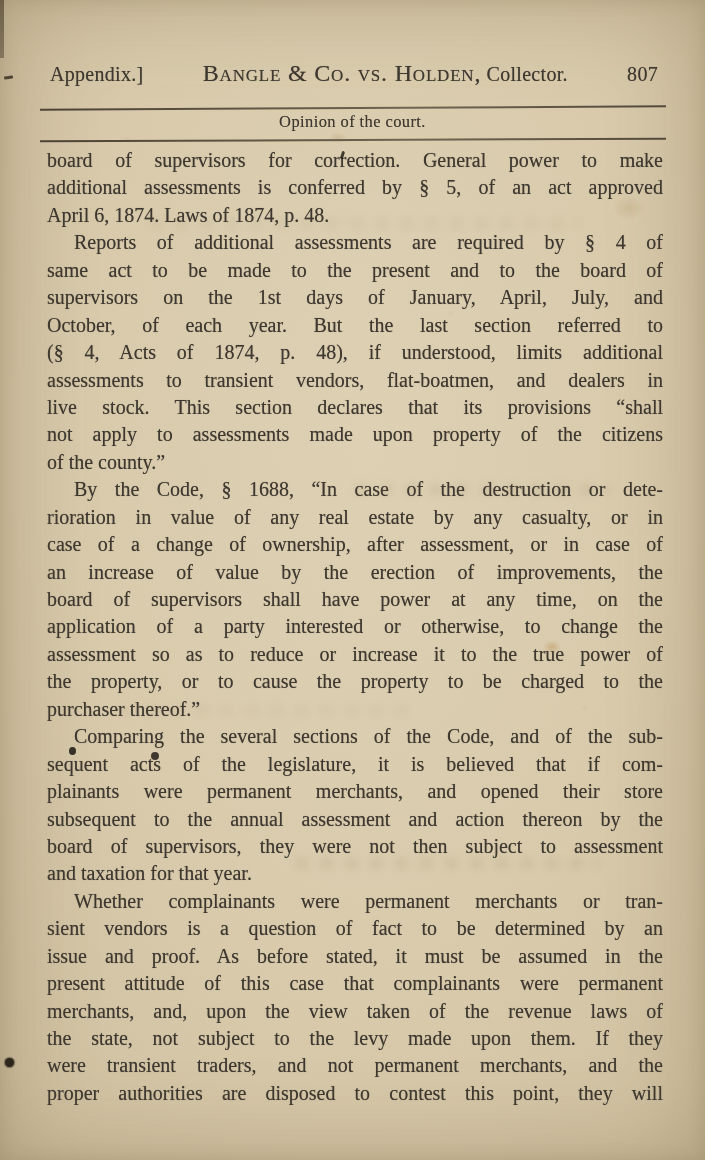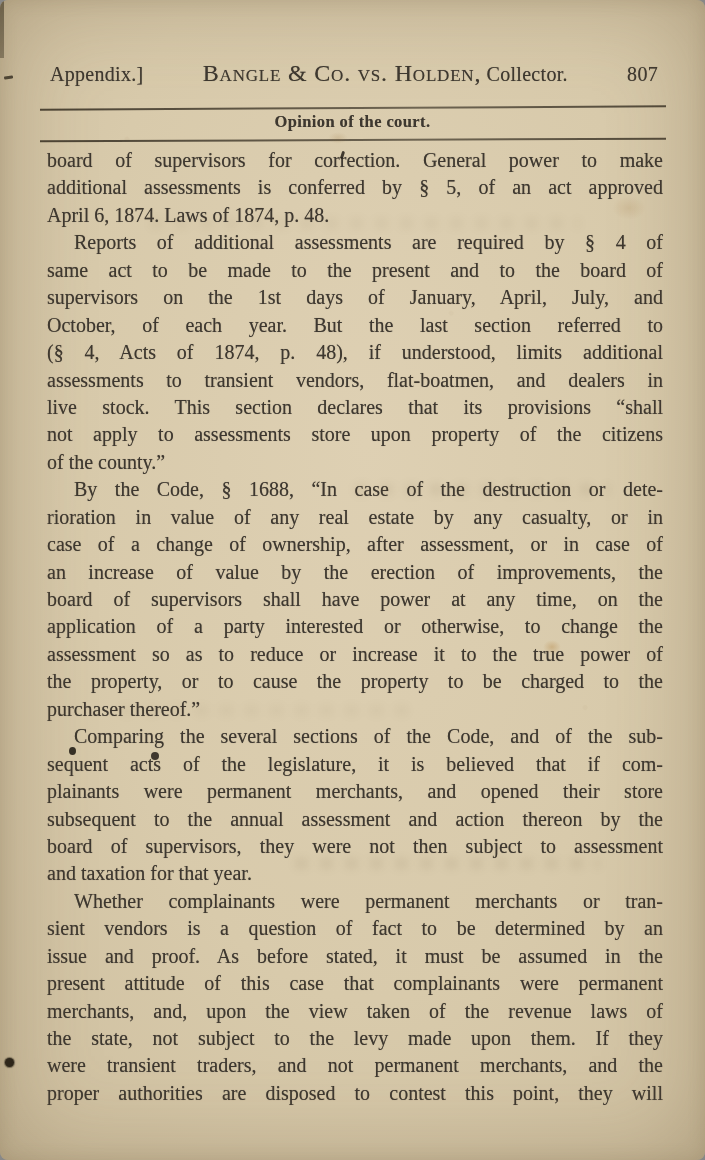--- a/index.html
+++ b/index.html
@@ -1,21 +1,20 @@
 <!DOCTYPE html>
 <html><head>
 <meta charset="utf-8">
 <style>
   html,body { margin:0; padding:0; background:#888; }
   .page {
     position:relative; width:705px; height:1160px; overflow:hidden;
     background: radial-gradient(ellipse at 52% 38%, #ded0b3 0%, #d8caab 55%, #cdbe9e 100%);
     font-family:"Liberation Serif", serif;
     color:#3e3830;
-    border-radius:8px;
   }
   .page::after {
     content:""; position:absolute; inset:0; pointer-events:none;
     box-shadow: inset 0 0 95px rgba(108,88,58,.33), inset 0 0 18px rgba(108,88,58,.18);
   }
   .grain {
     position:absolute; inset:0; pointer-events:none; opacity:.5;
     background:
       radial-gradient(circle at 18% 12%, rgba(150,125,85,.10) 0 2px, transparent 3px),
       radial-gradient(circle at 64% 27%, rgba(150,125,85,.08) 0 2px, transparent 3px),
@@ -33,21 +32,20 @@
   .rule {
     position:absolute; left:40px; width:626px; height:1.6px;
     background:linear-gradient(90deg, rgba(68,60,46,.95), rgba(68,60,46,.72) 60%, rgba(68,60,46,.9));
   }
   .rule-1 { top:107px; transform:rotate(-.3deg); }
   .rule-2 { top:139px; transform:rotate(-.25deg); }
   .opinion-heading {
     position:absolute; top:112px; left:0; width:705px; text-align:center;
     font-size:16.5px; letter-spacing:.4px;
     text-shadow:0 0 .6px rgba(62,56,48,.5);
-    font-weight:bold;
   }
   .body-text { position:absolute; top:147px; left:47px; width:616px; font-size:20px; }
   .line {
     height:27.45px; line-height:27.45px;
     text-align:justify; text-align-last:justify; text-justify:inter-word;
     text-shadow:0 0 .7px rgba(62,56,48,.55);
     overflow:visible; white-space:nowrap;
   }
   .line { white-space:normal; }
   .line.end { text-align-last:left; }
@@ -96,21 +94,21 @@
       <div class="line end">April 6, 1874.  Laws of 1874, p. 48.</div>
     </div>
     <div>
       <div class="line ind">Reports of additional assessments are required by § 4 of</div>
       <div class="line">same act to be made to the present and to the board of</div>
       <div class="line">supervisors on the 1st days of January, April, July, and</div>
       <div class="line">October, of each year.  But the last section referred to</div>
       <div class="line">(§ 4, Acts of 1874, p. 48), if understood, limits additional</div>
       <div class="line">assessments to transient vendors, flat-boatmen, and dealers in</div>
       <div class="line">live stock.  This section declares that its provisions “shall</div>
-      <div class="line">not apply to assessments store upon property of the citizens</div>
+      <div class="line">not apply to assessments made upon property of the citizens</div>
       <div class="line end">of the county.”</div>
     </div>
     <div>
       <div class="line ind">By the Code, § 1688, “In case of the destruction or dete-</div>
       <div class="line">rioration in value of any real estate by any casualty, or in</div>
       <div class="line">case of a change of ownership, after assessment, or in case of</div>
       <div class="line">an increase of value by the erection of improvements, the</div>
       <div class="line">board of supervisors shall have power at any time, on the</div>
       <div class="line">application of a party interested or otherwise, to change the</div>
       <div class="line">assessment so as to reduce or increase it to the true power of</div>

